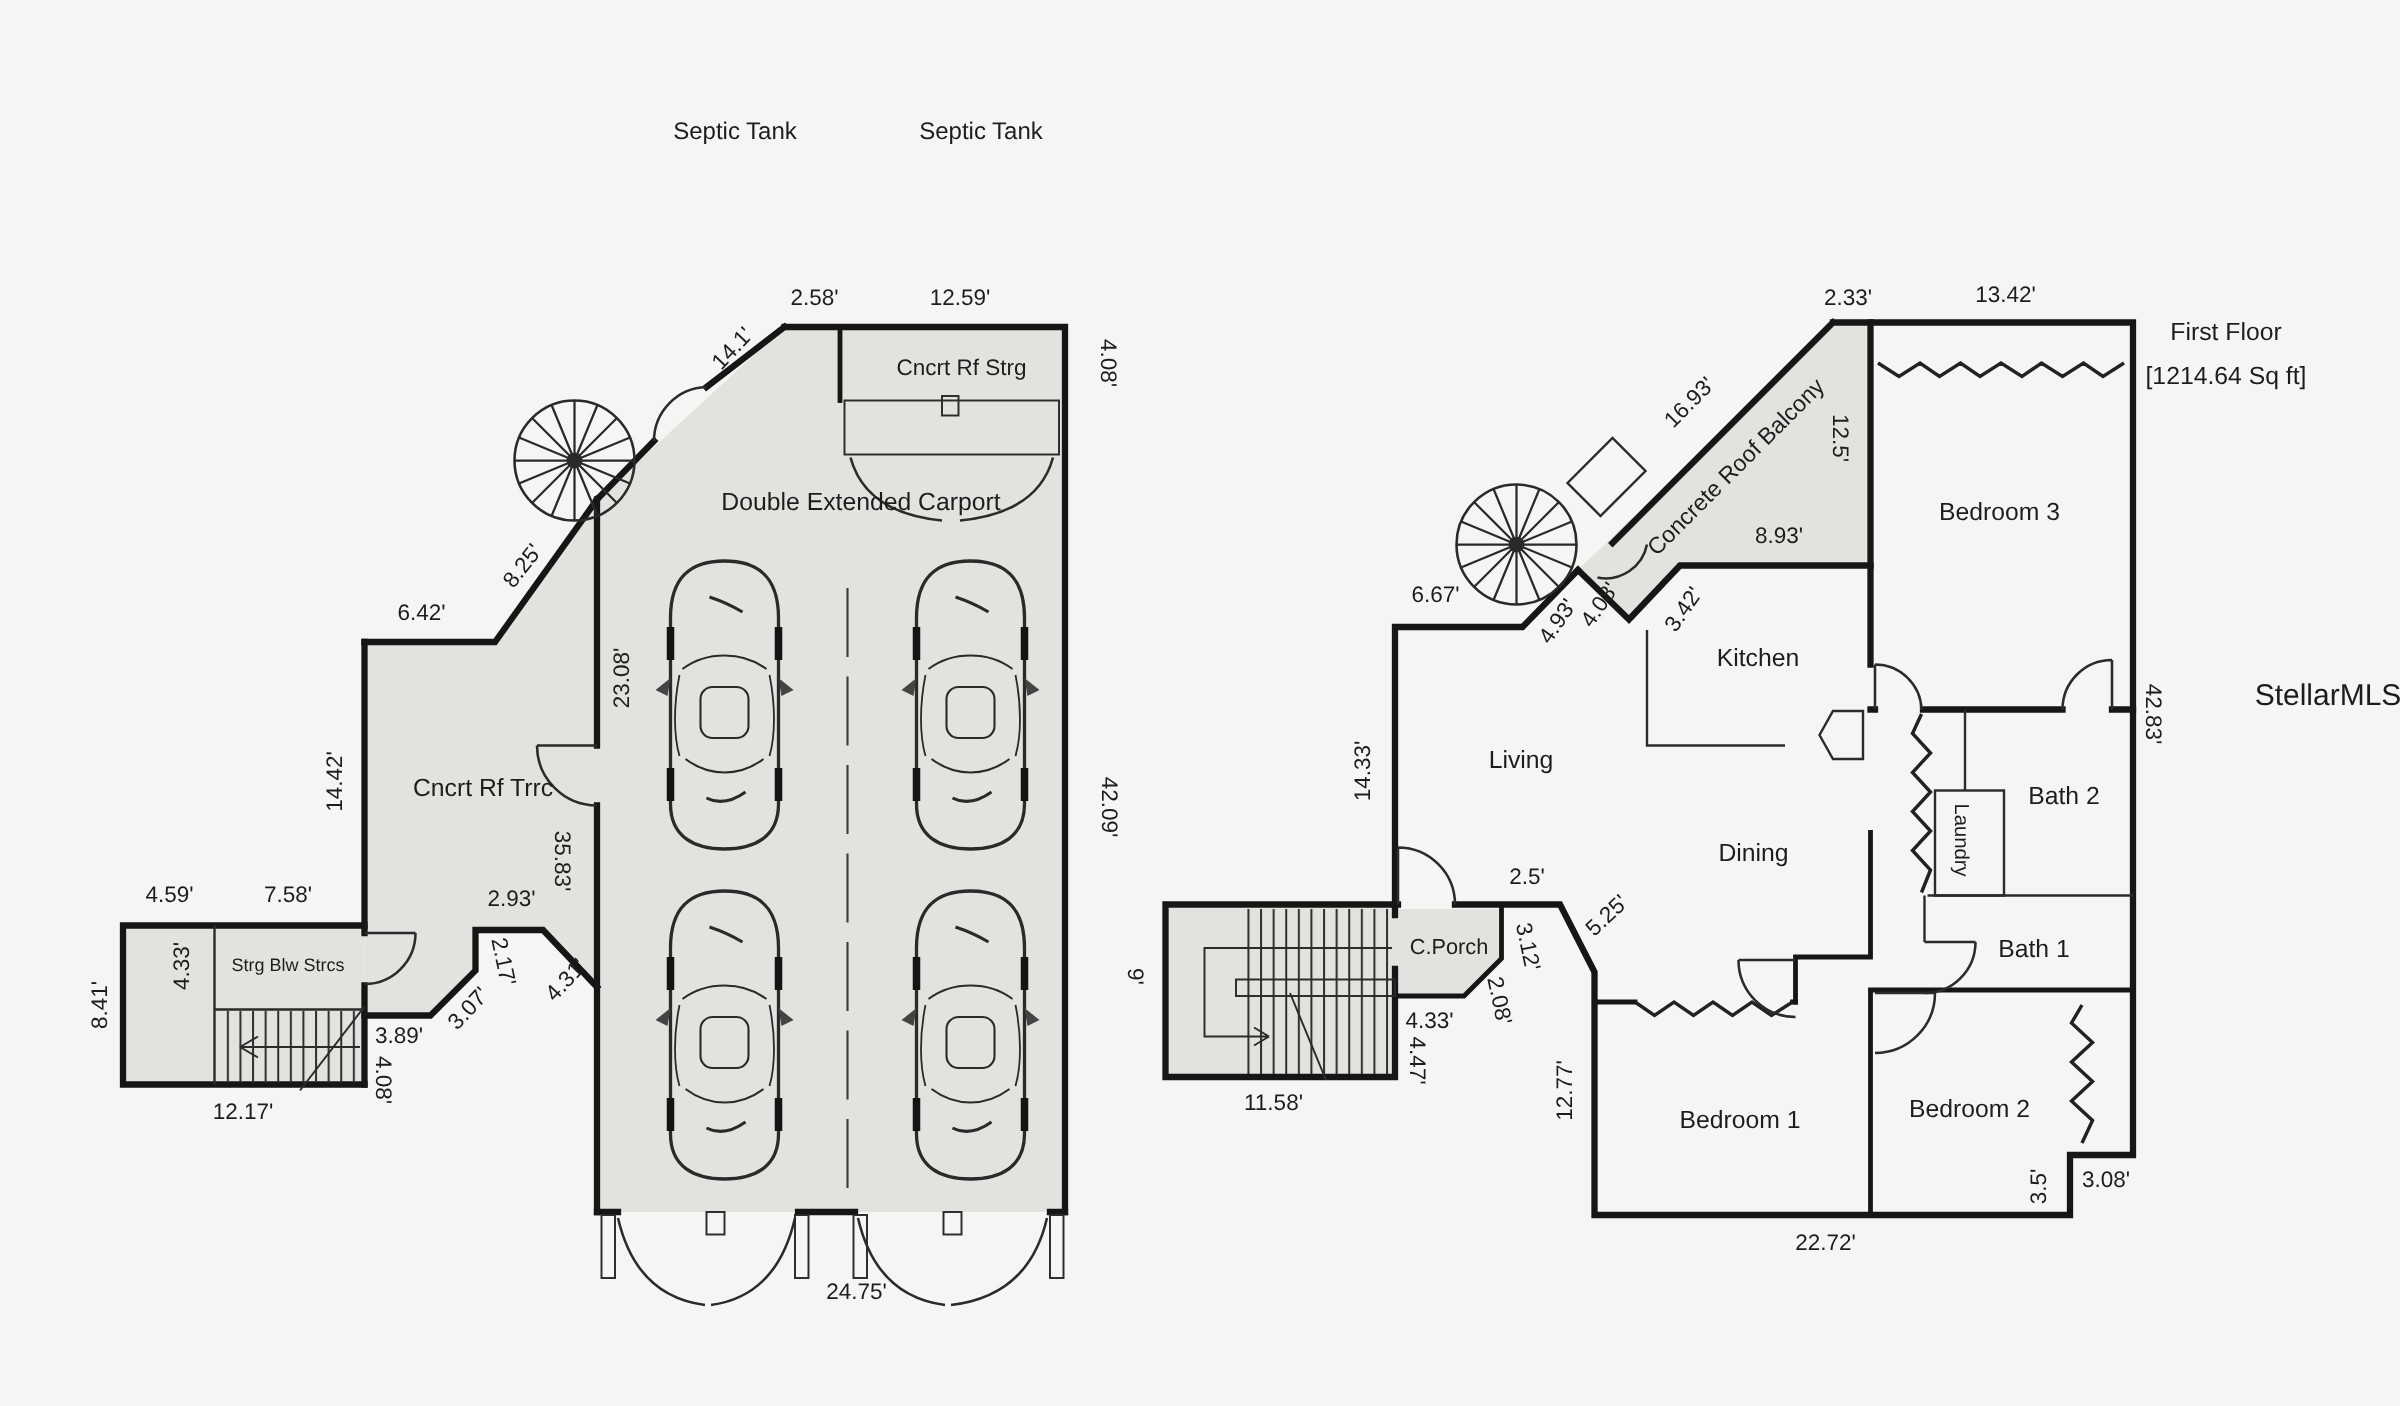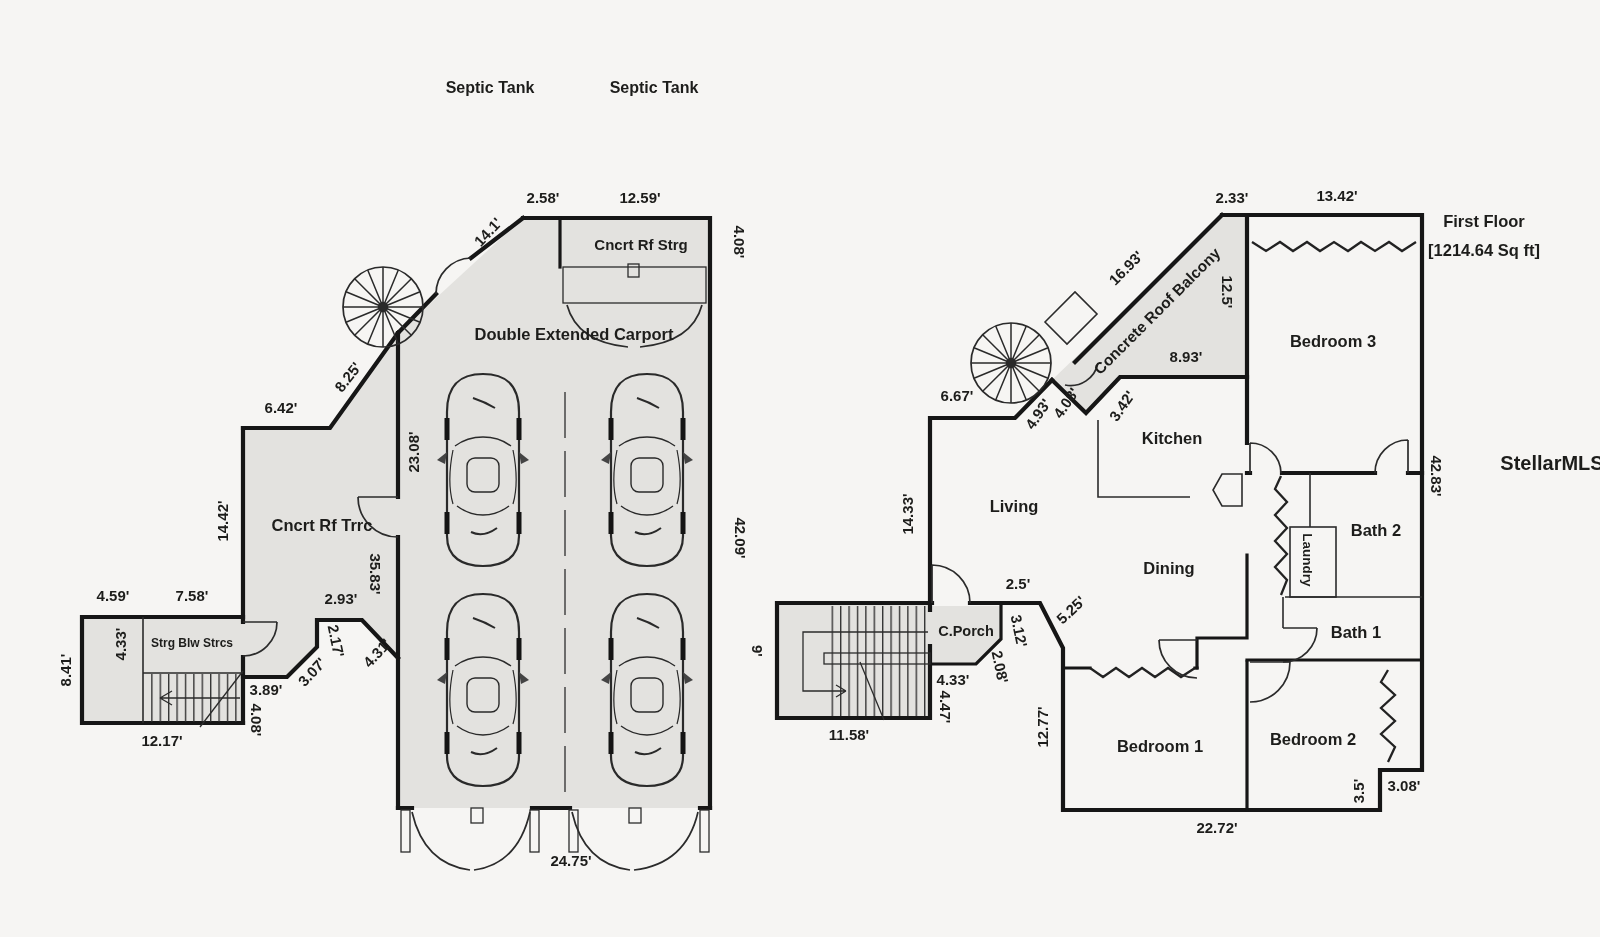--- a/index.html
+++ b/index.html
@@ -1,19 +1,19 @@
 <!DOCTYPE html>
 <html style="--bg: #f6f5f3; --gray: #e3e2df; --wall: #161616; --line: #2b2b2b; --text: #1d1d1b;"><head>
 <meta charset="utf-8">
 <style>
   :root{
     --bg:#f6f5f3; --gray:#e3e2df; --wall:#161616; --line:#2b2b2b; --text:#1d1d1b;
   }
   html,body{margin:0;padding:0;background:var(--bg);}
-  .stage{width:1442px;height:937px;position:relative;background:var(--bg);font-weight:bold;}
+  .stage{width:1442px;height:937px;position:relative;background:var(--bg);}
   svg{display:block;font-family:"Liberation Sans",sans-serif;}
   svg text{font-family:"Liberation Sans",sans-serif;fill:var(--text);}
   .fill-gray{fill:var(--gray);stroke:none;}
   .fill-bg{fill:var(--bg);}
   .wall{stroke:var(--wall);stroke-width:4.2;fill:none;stroke-linecap:square;}
   .wall-med{stroke:var(--wall);stroke-width:3.2;fill:none;stroke-linecap:square;}
   .thin{stroke:var(--line);stroke-width:1.6;fill:none;}
   .thin13{stroke:var(--line);stroke-width:1.3;fill:none;}
   .door{stroke:var(--line);stroke-width:1.7;fill:none;}
   .zigzag{stroke:#222;stroke-width:2.3;fill:none;stroke-linejoin:miter;}

